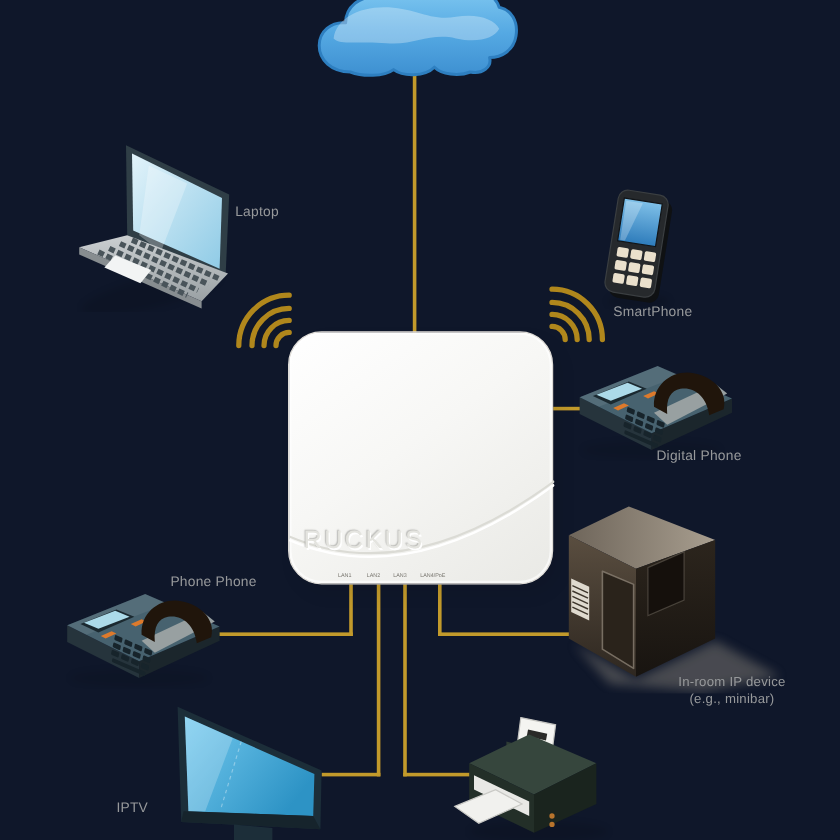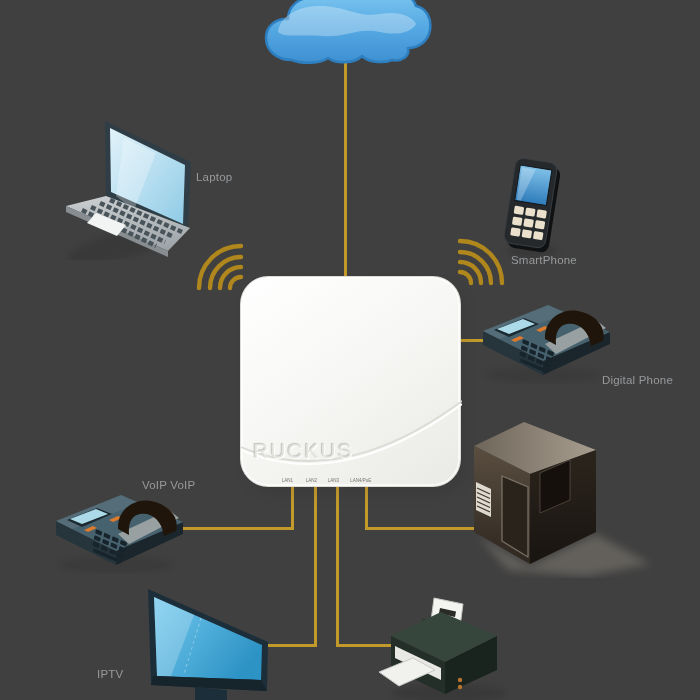--- a/index.html
+++ b/index.html
@@ -1,18 +1,18 @@
 <!DOCTYPE html>
 <html><head>
 <meta charset="utf-8">
 <style>
   html,body{margin:0;padding:0;background:#fff;}
   #stage{
     position:relative;width:700px;height:700px;overflow:hidden;
-    background:#404040;font-family:"Liberation Sans",sans-serif;
+    background:#0f172a;font-family:"Liberation Sans",sans-serif;
   }
   .abs{position:absolute;}
   .wire{position:absolute;background:#C29A2B;}
   .dev-label{
     position:absolute;color:#97999B;font-size:11.5px;letter-spacing:0.2px;
     font-family:"Liberation Sans",sans-serif;white-space:nowrap;
   }
   .dev-label.center{text-align:center;white-space:normal;line-height:14px;font-size:11px;}
   #ap{
     position:absolute;left:240px;top:276px;width:221px;height:211px;
@@ -189,43 +189,47 @@
     <div class="brand">RUCKUS</div>
     <span class="port-label" style="left:40px">LAN1</span>
     <span class="port-label" style="left:64px">LAN2</span>
     <span class="port-label" style="left:86px">LAN3</span>
     <span class="port-label" style="left:108px">LAN4/PoE</span>
   </div>
 
   <svg class="abs" style="left:479px;top:299px" width="135" height="85" viewBox="0 0 135 85">
     <use href="#deskphone"></use>
   </svg>
-  <div class="dev-label" style="left:602px;top:374px">Digital Phone</div>
+  <div class="dev-label" style="left:547px;top:374px">Digital Phone</div>
 
   <svg class="abs" style="left:468px;top:416px" width="190" height="162" viewBox="0 0 190 162">
     <path d="M 10 120 L 62 150 L 128 118 L 182 148 L 118 160 L 40 154 Z" fill="#8E887E" opacity="0.45" filter="url(#blur4)"></path>
     <polygon points="6,30 56,6 128,34 62,58" fill="url(#mbTop)"></polygon>
     <polygon points="6,30 62,58 62,148 6,116" fill="url(#mbLeft)"></polygon>
     <polygon points="62,58 128,34 128,116 62,148" fill="url(#mbRight)"></polygon>
     <polygon points="34,60 60,71 60,141 34,125" fill="#2A231B" stroke="#8A8073" stroke-width="1.3" stroke-opacity="0.8" stroke-linejoin="round"></polygon>
     <polygon points="72,57 102,44 102,84 72,97" fill="#15100C" stroke="#C8BEAF" stroke-opacity="0.25"></polygon>
     <polygon points="8,66 23,73 23,101 8,94" fill="#DFDACF"></polygon>
     <g stroke="#3E362C" stroke-width="1.2">
       <path d="M 9 72 L 22 78"></path>
         <path d="M 9 76.5 L 22 82.5"></path>
         <path d="M 9 81 L 22 87"></path>
         <path d="M 9 85.5 L 22 91.5"></path>
         <path d="M 9 90 L 22 96"></path>
     </g>
   </svg>
+  <div class="dev-label center" style="left:550px;top:562px;width:120px">
+    <div>In-room IP device</div>
+    <div>(e.g., minibar)</div>
+  </div>
 
   <svg class="abs" style="left:52px;top:489px" width="135" height="85" viewBox="0 0 135 85">
     <use href="#deskphone"></use>
   </svg>
-  <div class="dev-label" style="left:142px;top:479px">VoIP VoIP</div>
+  <div class="dev-label" style="left:142px;top:479px">Phone Phone</div>
 
   <svg class="abs" style="left:139px;top:584px" width="148" height="116" viewBox="0 0 148 116">
     <polygon points="9,5 129,58 128,107 12,101" fill="#1C2E39"></polygon>
     <polygon points="15,13 123,61 122,96 18,92" fill="url(#tvScr)"></polygon>
     <polygon points="15,13 55,31 32,92 18,92" fill="#ffffff" opacity="0.22"></polygon>
     <path d="M 62 34 L 45 90" stroke="#ffffff" opacity="0.35" stroke-dasharray="3 3" fill="none"></path>
     <polygon points="14,92 122,96 128,107 12,101" fill="#16242C"></polygon>
     <polygon points="56,103 88,106 88,116 56,116" fill="#1C2E39"></polygon>
   </svg>
   <div class="dev-label" style="left:97px;top:668px">IPTV</div>

